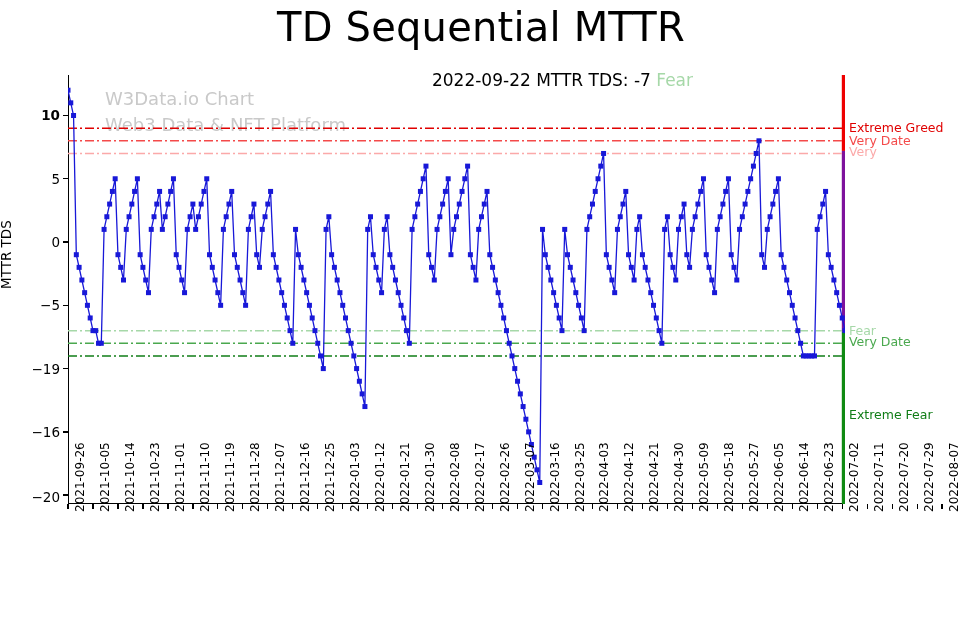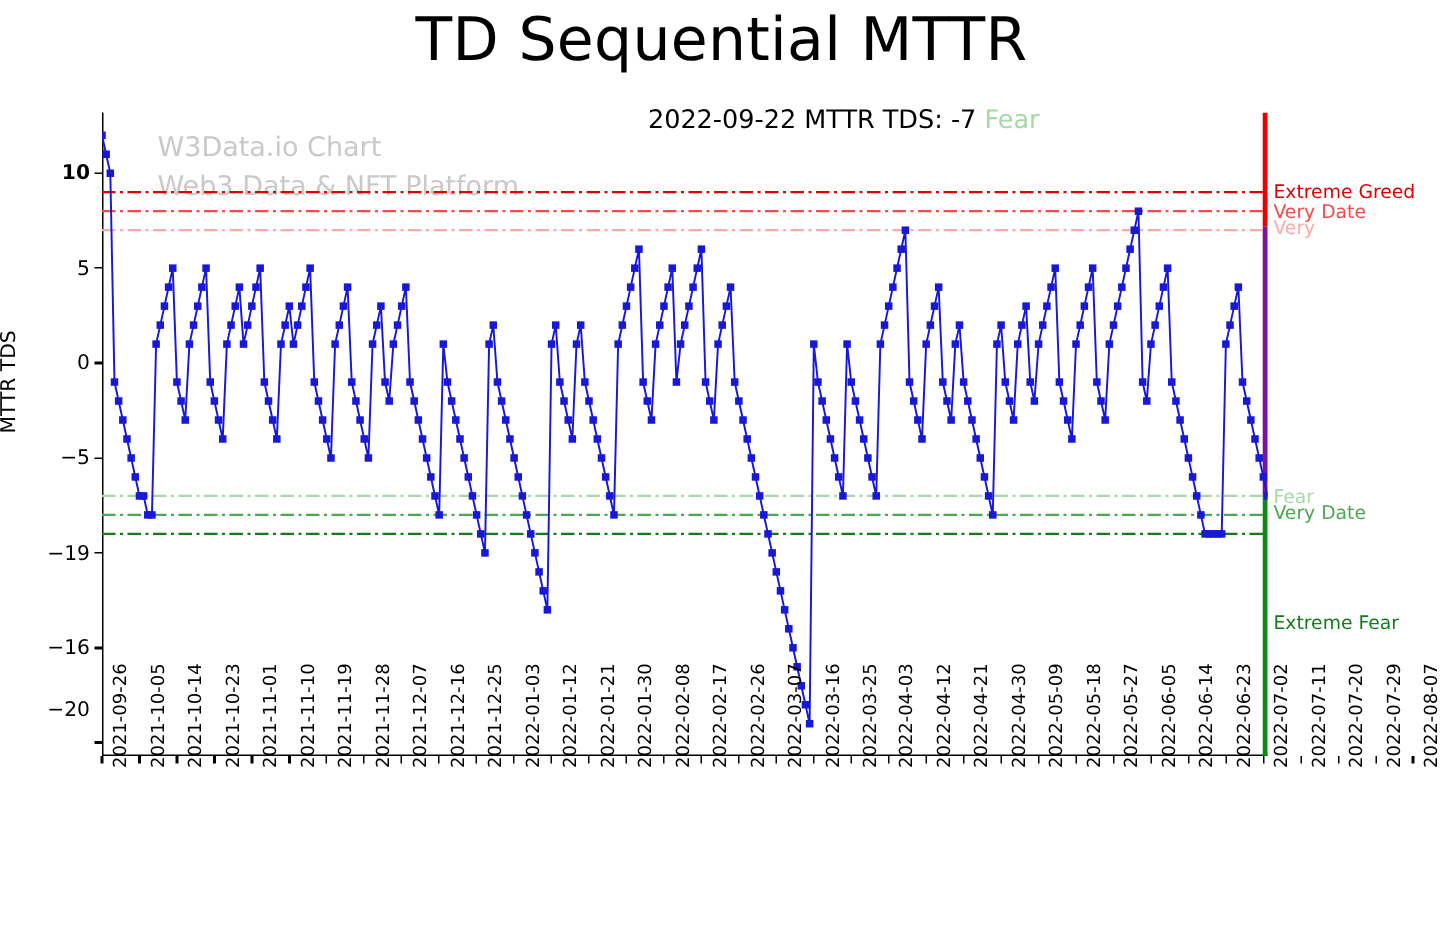--- a/index.html
+++ b/index.html
@@ -362,21 +362,21 @@
       <div class="yt" style="left: 20px; top: 178.77px;">5</div>
       <div class="ym" style="left: 63px; top: 178.12px;"></div>
       <div class="yt" style="left: 20px; top: 242.044px;">0</div>
       <div class="ym" style="left: 63px; top: 241.394px;"></div>
       <div class="yt" style="left: 20px; top: 305.319px;">−5</div>
       <div class="ym" style="left: 63px; top: 304.669px;"></div>
       <div class="yt" style="left: 20px; top: 368.593px;">−19</div>
       <div class="ym" style="left: 63px; top: 367.943px;"></div>
       <div class="yt" style="left: 20px; top: 431.867px;">−16</div>
       <div class="ym" style="left: 63px; top: 431.217px;"></div>
-      <div class="yt" style="left: 20px; top: 473px;">−20</div>
+      <div class="yt" style="left: 20px; top: 497px;">−20</div>
       <div class="ym" style="left: 63px; top: 494.492px;"></div>
     </div>
   <div id="ylabel">MTTR TDS</div>
 
   <div id="xticks">
       <div class="xm" style="left: 67.35px;"></div>
       <div class="xt" style="left: 73px;">2021-09-26</div>
       <div class="xm" style="left: 92.325px;"></div>
       <div class="xt" style="left: 97.975px;">2021-10-05</div>
       <div class="xm" style="left: 117.3px;"></div>

